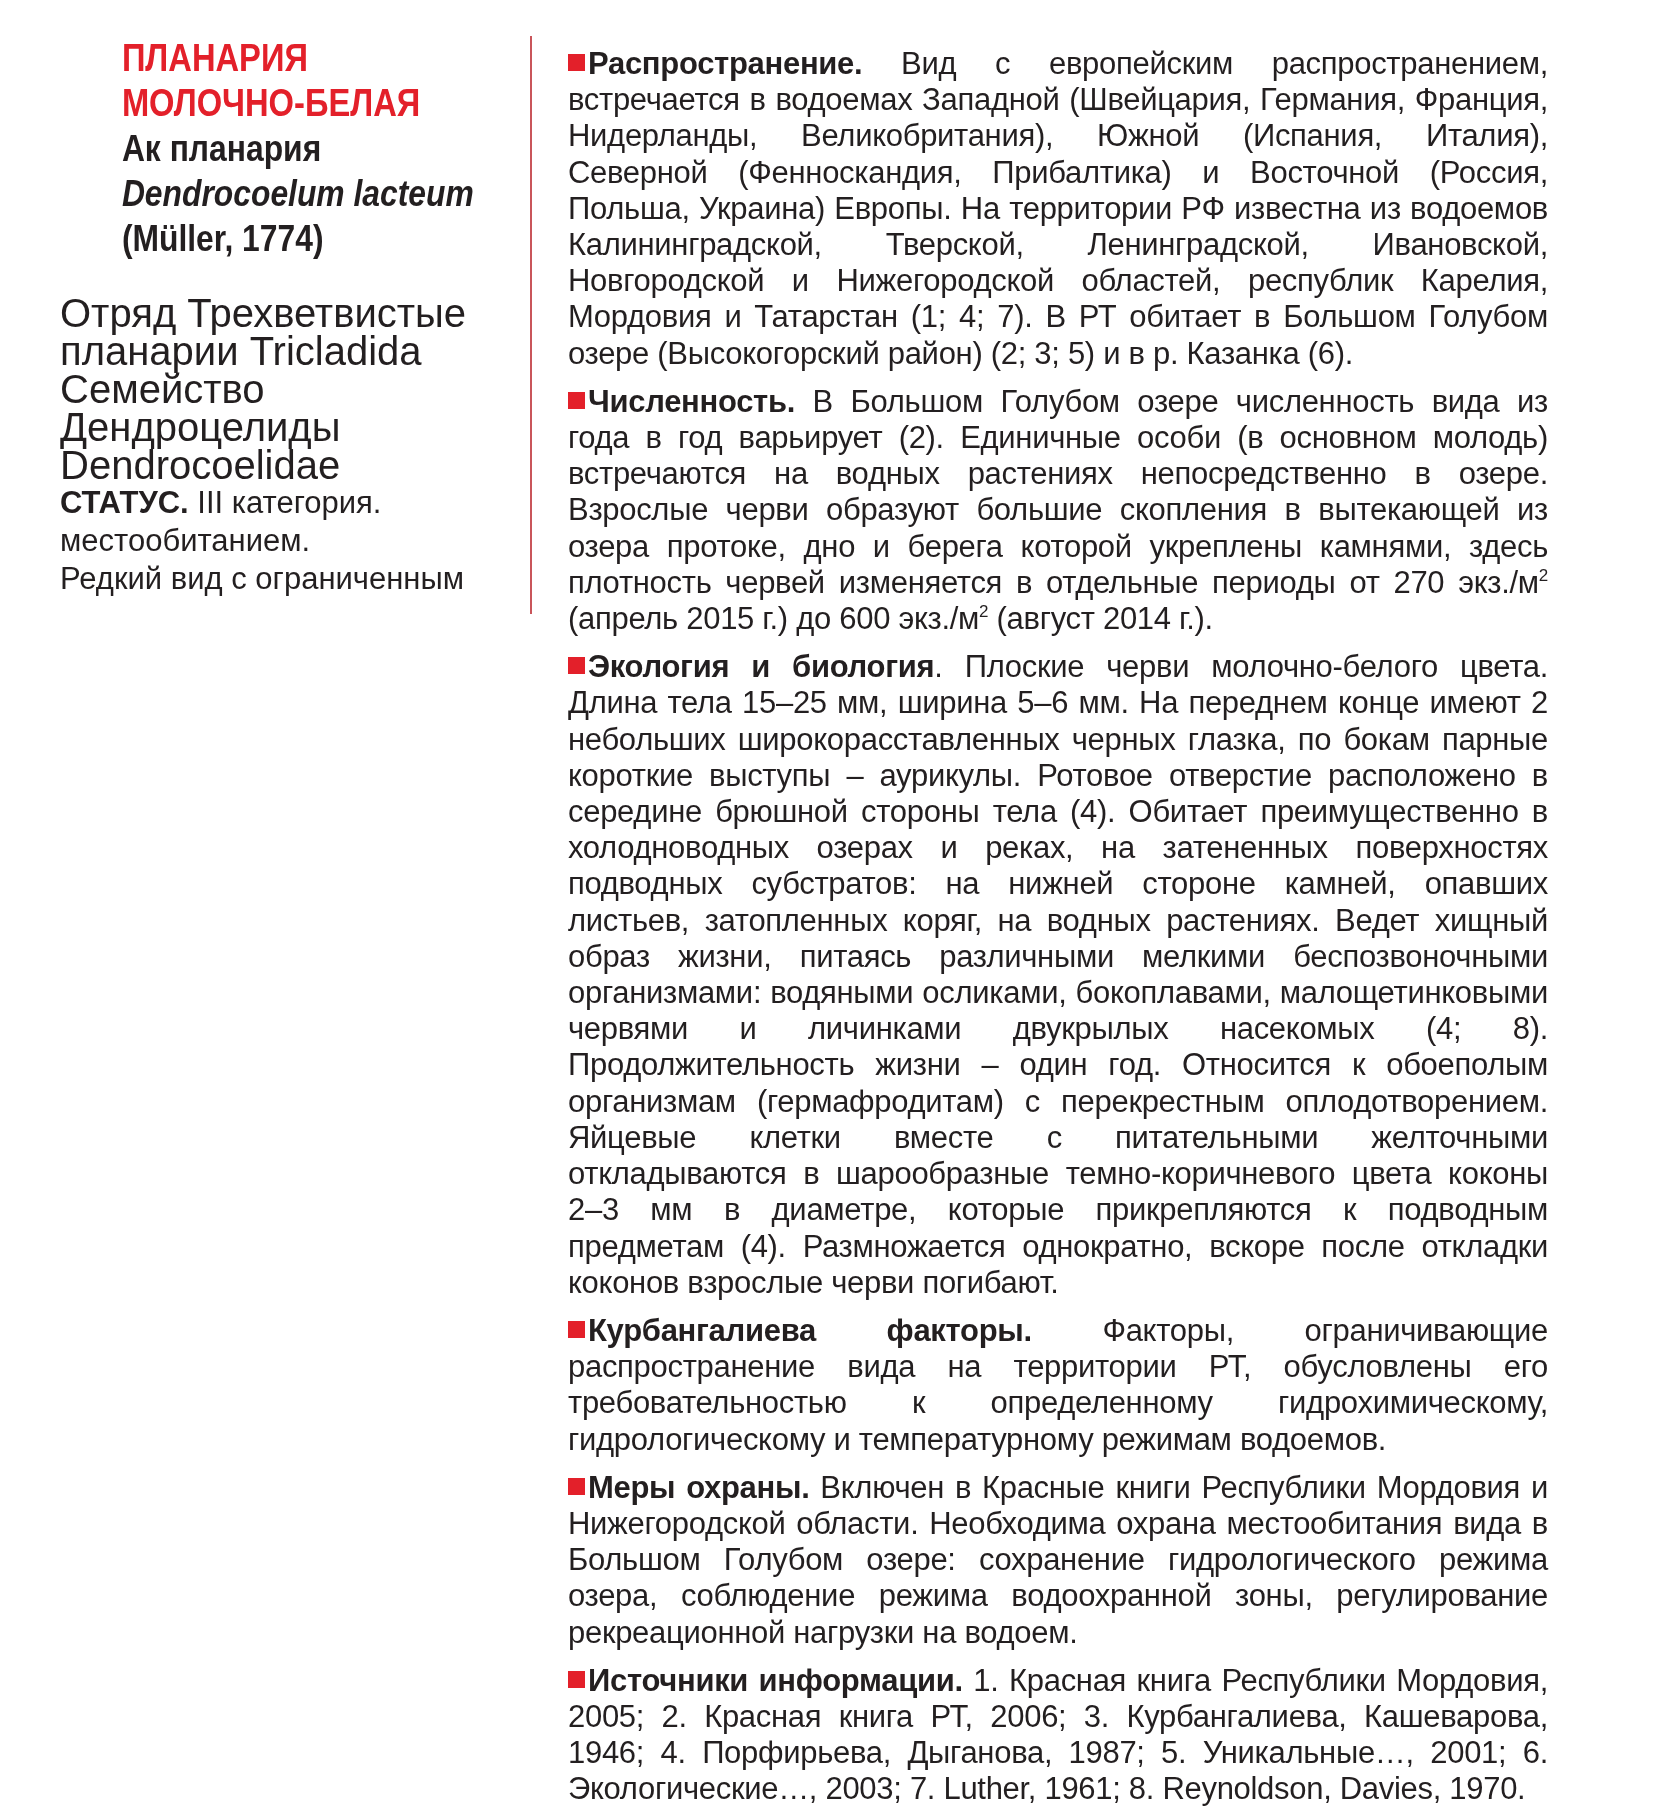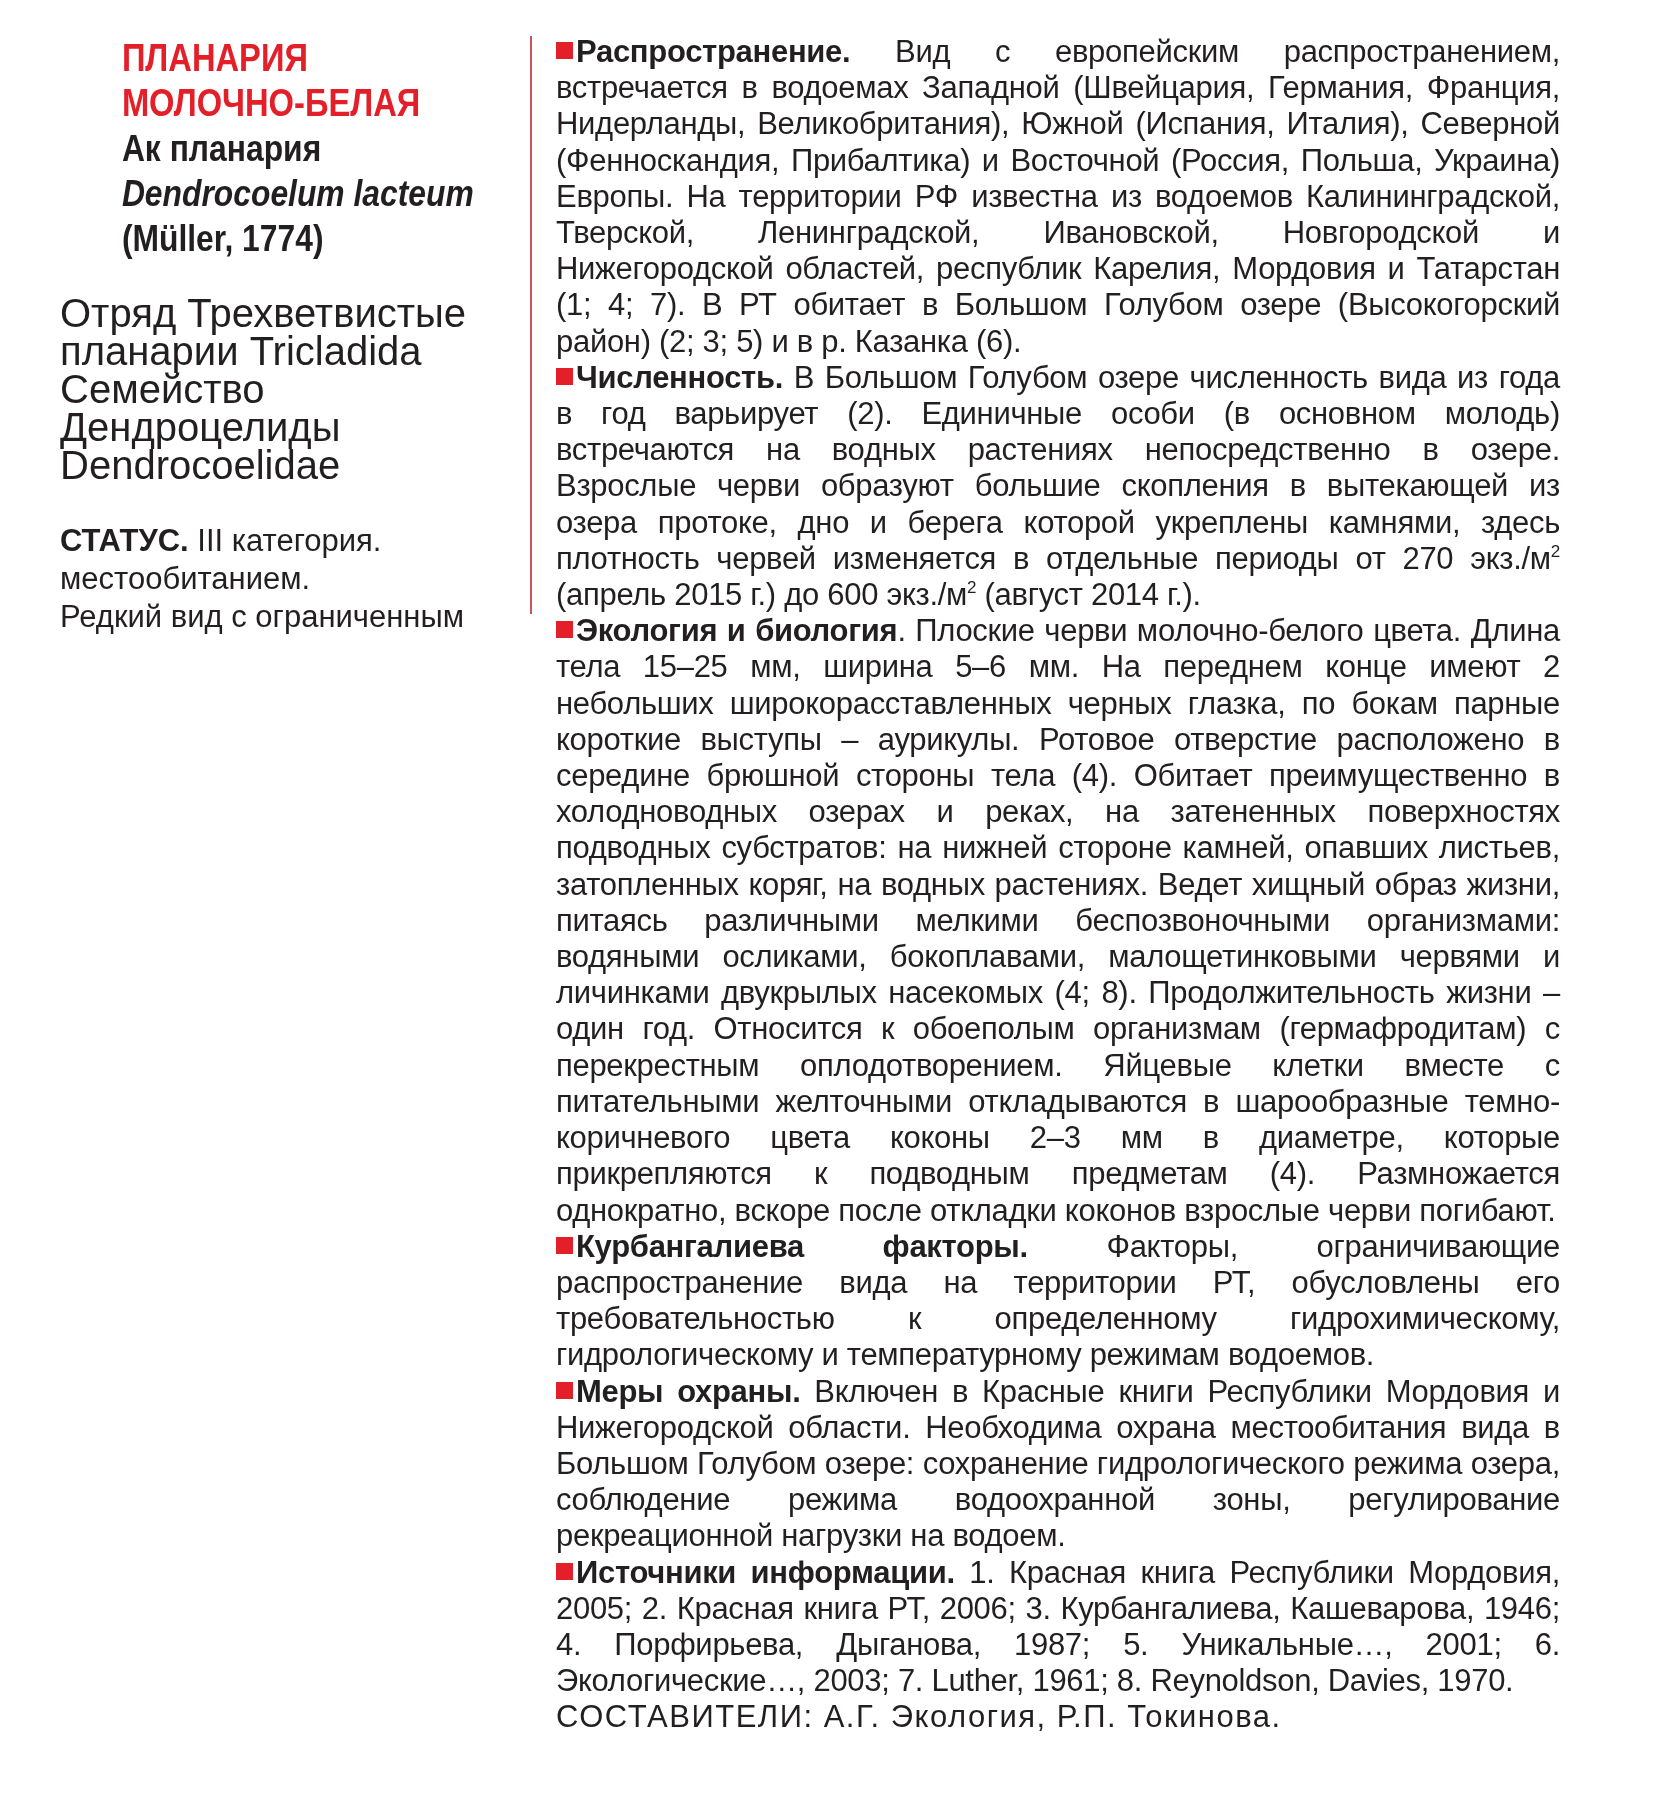--- a/index.html
+++ b/index.html
@@ -15,32 +15,32 @@
     transform: scaleX(0.86); transform-origin: right center; white-space: nowrap;
   }
   .title-tat, .title-lat, .title-author {
     font-weight: bold; font-size: 37px; line-height: 45px; color: #231f20;
     transform: scaleX(0.86); transform-origin: right center; white-space: nowrap;
   }
   .title-lat { font-style: italic; }
   .taxon {
     margin-top: 33px; font-size: 40px; line-height: 38px; color: #231f20;
   }
-  .status { margin-top: 38px; font-size: 31px; line-height: 38px; }
+  .status { font-size: 31px; line-height: 38px; }
   .status b { font-weight: bold; }
   .divider {
     position: absolute; left: 530px; top: 36px; width: 2px; height: 578px;
     background: #c9555a;
   }
   .main {
     position: absolute; left: 556px; top: 34px; width: 1004px;
     font-size: 31px; line-height: 36.2px; text-align: justify;
     letter-spacing: -0.3px;
   }
-  .section { margin: 0; }
+  .section { margin: 12px; }
   .bullet {
     display: inline-block; width: 17px; height: 17px; background: #e3202a;
     margin-right: 3px; vertical-align: 3px;
   }
   .head { font-weight: bold; }
   sup { font-size: 17px; line-height: 0; vertical-align: 12px; }
   .authors { letter-spacing: 1.5px; }
 </style>
 </head>
 <body>

